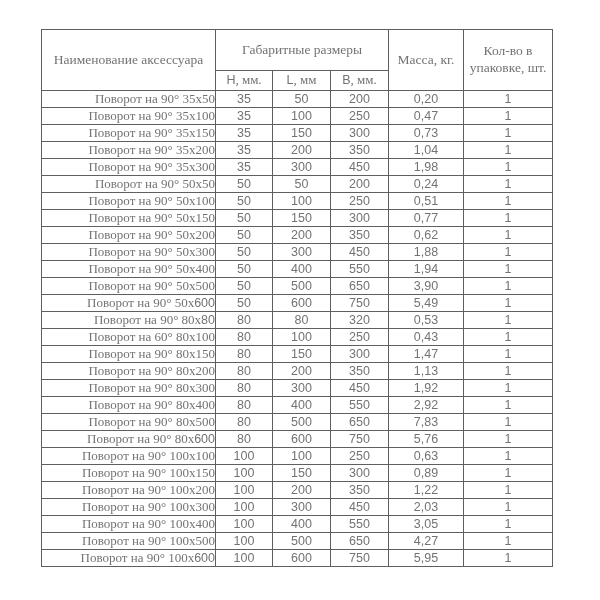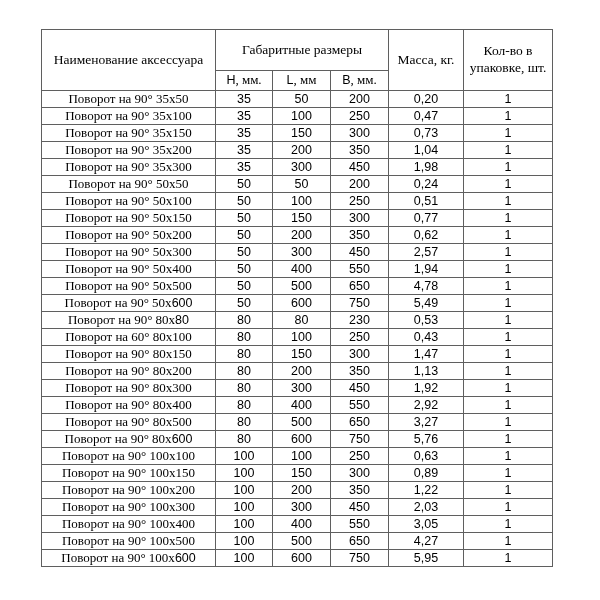--- a/index.html
+++ b/index.html
@@ -17,21 +17,21 @@
     background: #ffffff;
     overflow: hidden;
   }
   table.spec-table {
     position: absolute;
     left: 41px;
     top: 29px;
     width: 511px;
     border-collapse: collapse;
     table-layout: fixed;
-    color: #000000;
+    color: #737373;
   }
   table.spec-table th,
   table.spec-table td {
     border: 1px solid #5f5f5f;
     padding: 0;
     overflow: hidden;
     background: #ffffff;
   }
   thead th {
     font-family: "Liberation Serif", serif;
@@ -51,21 +51,21 @@
   th.sub-head .cyr {
     font-family: "Liberation Serif", serif;
     font-size: 13px;
   }
   tbody td {
     height: 15.6px;
   }
   td.name-cell {
     font-family: "Liberation Serif", serif;
     font-size: 13px;
-    text-align: center;
+    text-align: right;
     padding-left: 5px;
     white-space: nowrap;
   }
   td.name-cell .sans-suffix {
     font-family: "Liberation Sans", sans-serif;
     font-size: 12.5px;
   }
   td.num-cell {
     font-family: "Liberation Sans", sans-serif;
     font-size: 12.5px;
@@ -185,56 +185,56 @@
     <td class="num-cell">350</td>
     <td class="num-cell">0,62</td>
     <td class="num-cell">1</td>
   </tr>
 
   <tr>
     <td class="name-cell"><span class="serif-part">Поворот на 90° 50x300</span><span class="sans-suffix"></span></td>
     <td class="num-cell">50</td>
     <td class="num-cell">300</td>
     <td class="num-cell">450</td>
-    <td class="num-cell">2,57</td>
+    <td class="num-cell">1,88</td>
     <td class="num-cell">1</td>
   </tr>
 
   <tr>
     <td class="name-cell"><span class="serif-part">Поворот на 90° 50x400</span><span class="sans-suffix"></span></td>
     <td class="num-cell">50</td>
     <td class="num-cell">400</td>
     <td class="num-cell">550</td>
     <td class="num-cell">1,94</td>
     <td class="num-cell">1</td>
   </tr>
 
   <tr>
     <td class="name-cell"><span class="serif-part">Поворот на 90° 50x500</span><span class="sans-suffix"></span></td>
     <td class="num-cell">50</td>
     <td class="num-cell">500</td>
     <td class="num-cell">650</td>
-    <td class="num-cell">4,78</td>
+    <td class="num-cell">3,90</td>
     <td class="num-cell">1</td>
   </tr>
 
   <tr>
     <td class="name-cell"><span class="serif-part">Поворот на 90° 50x</span><span class="sans-suffix">600</span></td>
     <td class="num-cell">50</td>
     <td class="num-cell">600</td>
     <td class="num-cell">750</td>
     <td class="num-cell">5,49</td>
     <td class="num-cell">1</td>
   </tr>
 
   <tr>
     <td class="name-cell"><span class="serif-part">Поворот на 90° 80x</span><span class="sans-suffix">80</span></td>
     <td class="num-cell">80</td>
     <td class="num-cell">80</td>
-    <td class="num-cell">230</td>
+    <td class="num-cell">320</td>
     <td class="num-cell">0,53</td>
     <td class="num-cell">1</td>
   </tr>
 
   <tr>
     <td class="name-cell"><span class="serif-part">Поворот на 60° 80x100</span><span class="sans-suffix"></span></td>
     <td class="num-cell">80</td>
     <td class="num-cell">100</td>
     <td class="num-cell">250</td>
     <td class="num-cell">0,43</td>
@@ -275,21 +275,21 @@
     <td class="num-cell">550</td>
     <td class="num-cell">2,92</td>
     <td class="num-cell">1</td>
   </tr>
 
   <tr>
     <td class="name-cell"><span class="serif-part">Поворот на 90° 80x500</span><span class="sans-suffix"></span></td>
     <td class="num-cell">80</td>
     <td class="num-cell">500</td>
     <td class="num-cell">650</td>
-    <td class="num-cell">3,27</td>
+    <td class="num-cell">7,83</td>
     <td class="num-cell">1</td>
   </tr>
 
   <tr>
     <td class="name-cell"><span class="serif-part">Поворот на 90° 80x</span><span class="sans-suffix">600</span></td>
     <td class="num-cell">80</td>
     <td class="num-cell">600</td>
     <td class="num-cell">750</td>
     <td class="num-cell">5,76</td>
     <td class="num-cell">1</td>

